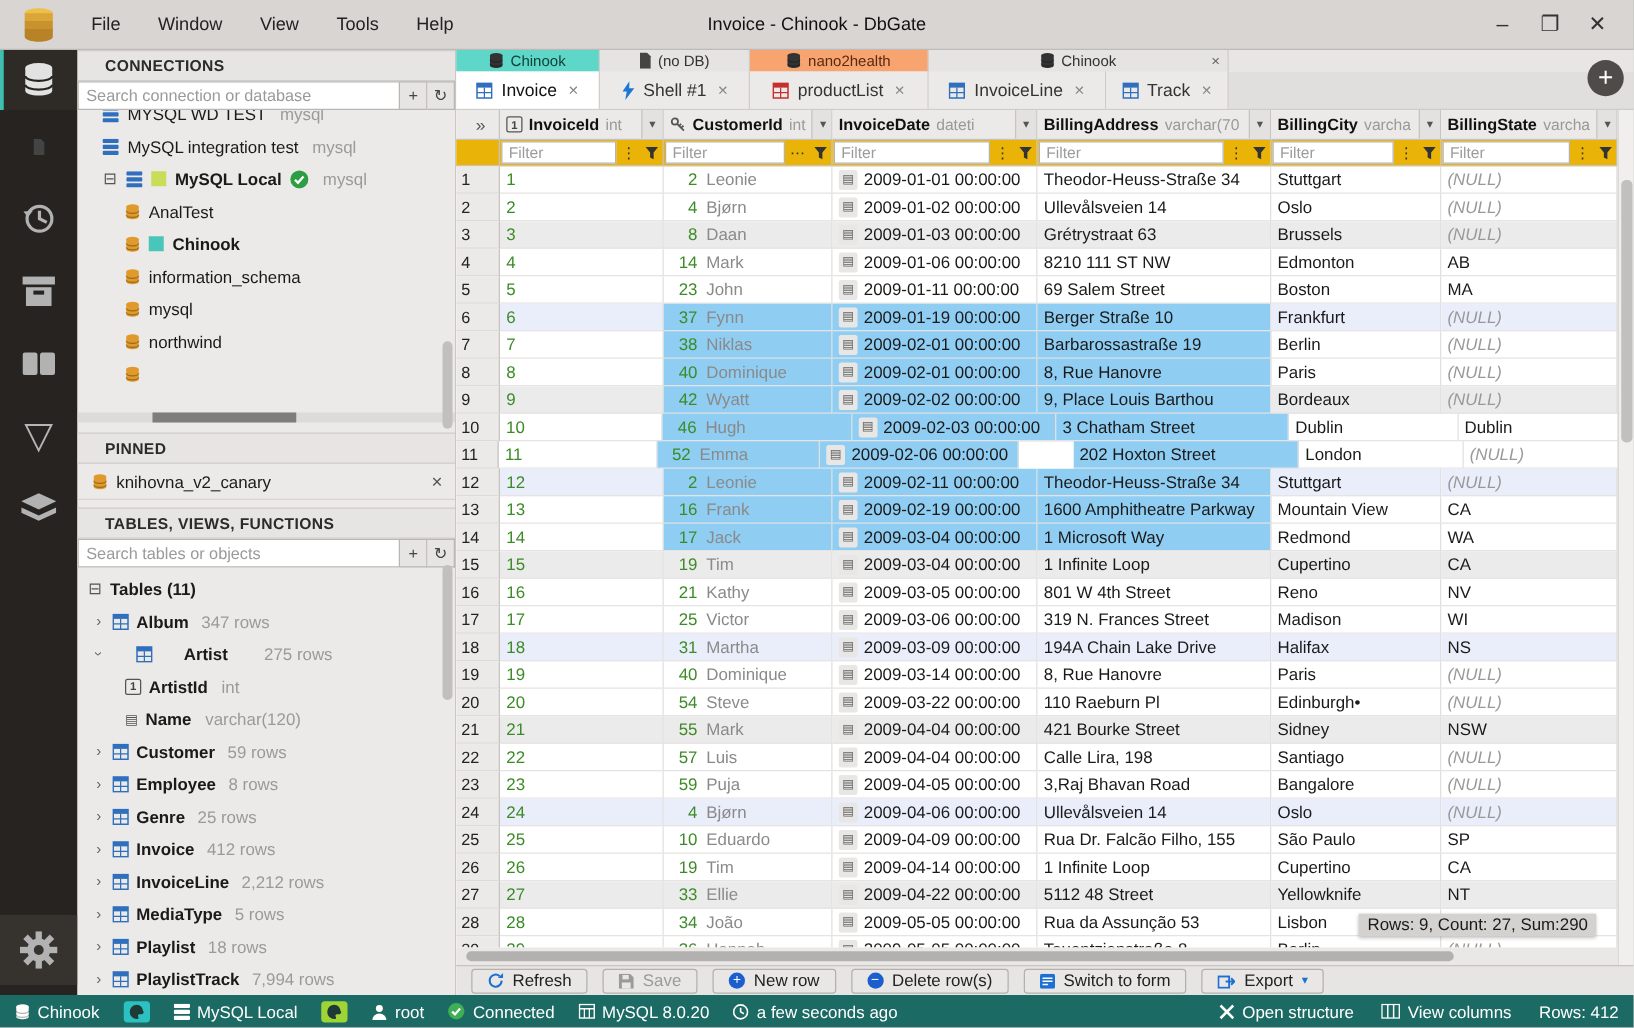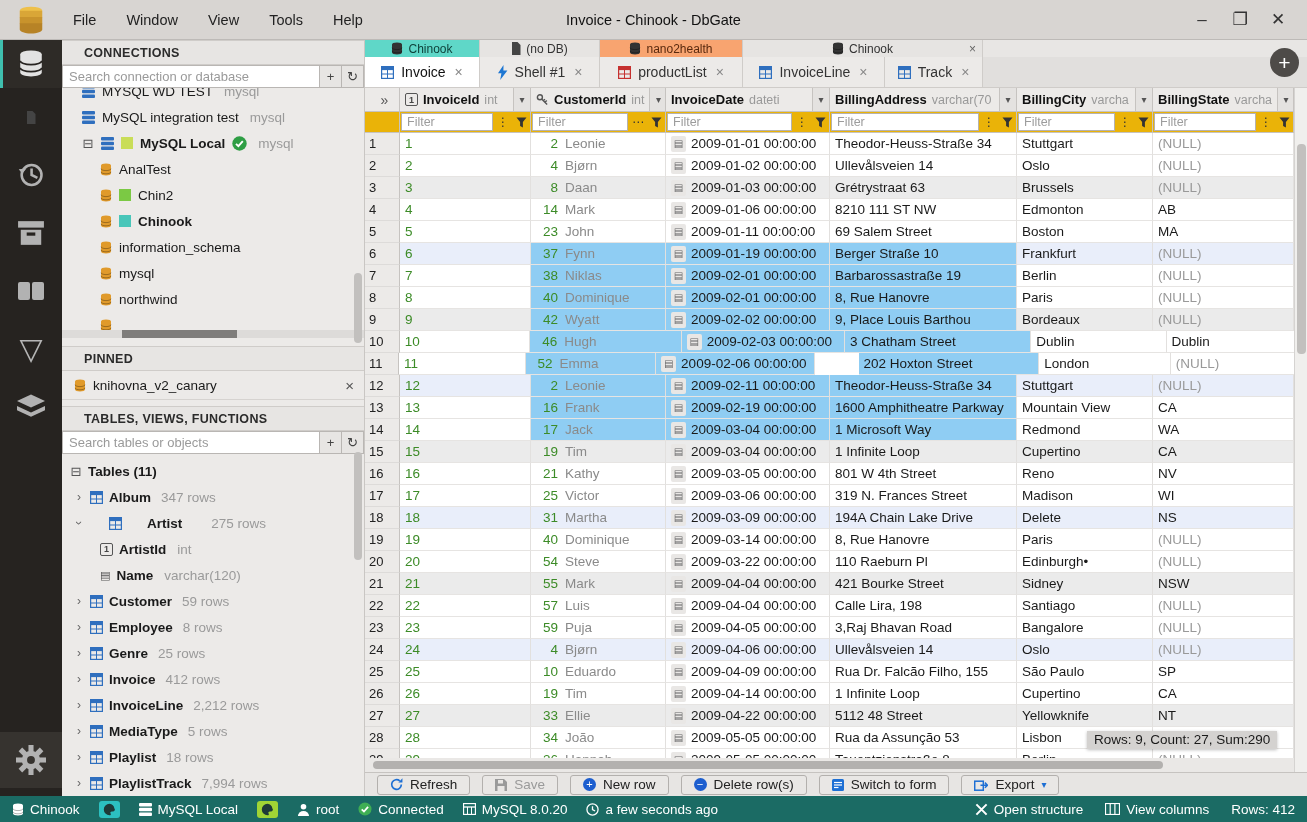--- a/index.html
+++ b/index.html
@@ -94,21 +94,21 @@
   .g-cell { border-right:1px solid #e2e0de; border-bottom:1px solid #e6e4e2; font-size:13.5px;
             display:flex; align-items:center; padding:0 5px; white-space:nowrap; overflow:hidden; }
   .g-rn { background:#eceae8; border-right:1px solid #c6c3c0; border-bottom:1px solid #dddbd9;
           font-size:13px; color:#222; display:flex; align-items:center; padding-left:4px; }
   .stripe-a .g-cell { background:#ebebeb; }
   .stripe-b .g-cell { background:#e9eefa; }
   .g-cell.sel { background:#8fcdf3 !important; }
   .id-green { color:#3c8b27; }
   .cust-id { color:#3c8b27; width:22px; text-align:right; flex:none; }
   .cust-name { color:#8a8a8a; margin-left:7px; }
-  .nullv { color:#999; }
+  .nullv { color:#999; font-style:italic; }
   .doc-chip { width:15px; height:16px; background:#e9e7e5; border-radius:2px; color:#666; font-size:10px;
               display:inline-flex; align-items:center; justify-content:center; margin-right:5px; flex:none; }
   .g-vscroll { position:absolute; left:929px; top:0; width:13px; height:710px; background:#f0efed;
                border-left:1px solid #d5d3d1; }
   .g-vthumb { position:absolute; left:2px; top:56px; width:9px; height:210px; background:#c2c0be; border-radius:4px; }
   .g-hscroll { position:absolute; left:0; top:670px; width:929px; height:14px; background:#eae8e6; }
   .g-hthumb { position:absolute; left:8px; top:3px; width:790px; height:8px; background:#b3b1af; border-radius:4px; }
 
   
   .toolbar { position:absolute; left:0; top:732px; width:942px; height:24px; background:#e7e5e3;
@@ -294,31 +294,20 @@
           <span>AnalTest</span>
         </div>
         <div class="sb-row lvl2">
           <span style="display: inline-flex;">
             <svg width="12" height="13" viewBox="0 0 12 13">
               <ellipse cx="6" cy="2.4" rx="5" ry="2" fill="#e09a2b"></ellipse>
               <path d="M1 2.4 v8 c0 1.1 2.2 2 5 2 s5-.9 5-2 v-8" fill="#e09a2b"></path>
               <path d="M1 5.6 c0 1.1 2.2 2 5 2 s5-.9 5-2 M1 8.8 c0 1.1 2.2 2 5 2 s5-.9 5-2" stroke="rgba(0,0,0,.3)" fill="none"></path>
             </svg>
           </span>
-          <span class="sq" style="background: rgb(123, 201, 68);"></span>
-          <span>Chin2</span>
-        </div>
-        <div class="sb-row lvl2">
-          <span style="display: inline-flex;">
-            <svg width="12" height="13" viewBox="0 0 12 13">
-              <ellipse cx="6" cy="2.4" rx="5" ry="2" fill="#e09a2b"></ellipse>
-              <path d="M1 2.4 v8 c0 1.1 2.2 2 5 2 s5-.9 5-2 v-8" fill="#e09a2b"></path>
-              <path d="M1 5.6 c0 1.1 2.2 2 5 2 s5-.9 5-2 M1 8.8 c0 1.1 2.2 2 5 2 s5-.9 5-2" stroke="rgba(0,0,0,.3)" fill="none"></path>
-            </svg>
-          </span>
           <span class="sq" style="background: rgb(73, 198, 185);"></span>
           <span style="font-weight: bold;">Chinook</span>
         </div>
         <div class="sb-row lvl2">
           <span style="display: inline-flex;">
             <svg width="12" height="13" viewBox="0 0 12 13">
               <ellipse cx="6" cy="2.4" rx="5" ry="2" fill="#e09a2b"></ellipse>
               <path d="M1 2.4 v8 c0 1.1 2.2 2 5 2 s5-.9 5-2 v-8" fill="#e09a2b"></path>
               <path d="M1 5.6 c0 1.1 2.2 2 5 2 s5-.9 5-2 M1 8.8 c0 1.1 2.2 2 5 2 s5-.9 5-2" stroke="rgba(0,0,0,.3)" fill="none"></path>
             </svg>
@@ -1136,21 +1125,21 @@
               <span class="cust-name">Martha</span>
             </div>
             <div class="g-cell" style="width: 164px;">
               <span class="doc-chip">▤</span>
               <span>2009-03-09 00:00:00</span>
             </div>
             <div class="g-cell" style="width: 187px;">
               <span>194A Chain Lake Drive</span>
             </div>
             <div class="g-cell" style="width: 136px;">
-              <span>Delete</span>
+              <span>Halifax</span>
             </div>
             <div class="g-cell" style="width: 141px;">
               <span>NS</span>
             </div>
           </div>
           <div class="g-row">
             <div class="g-rn" style="width: 35px;">19</div>
             <div class="g-cell" style="width: 131px;">
               <span class="id-green">19</span>
             </div>

